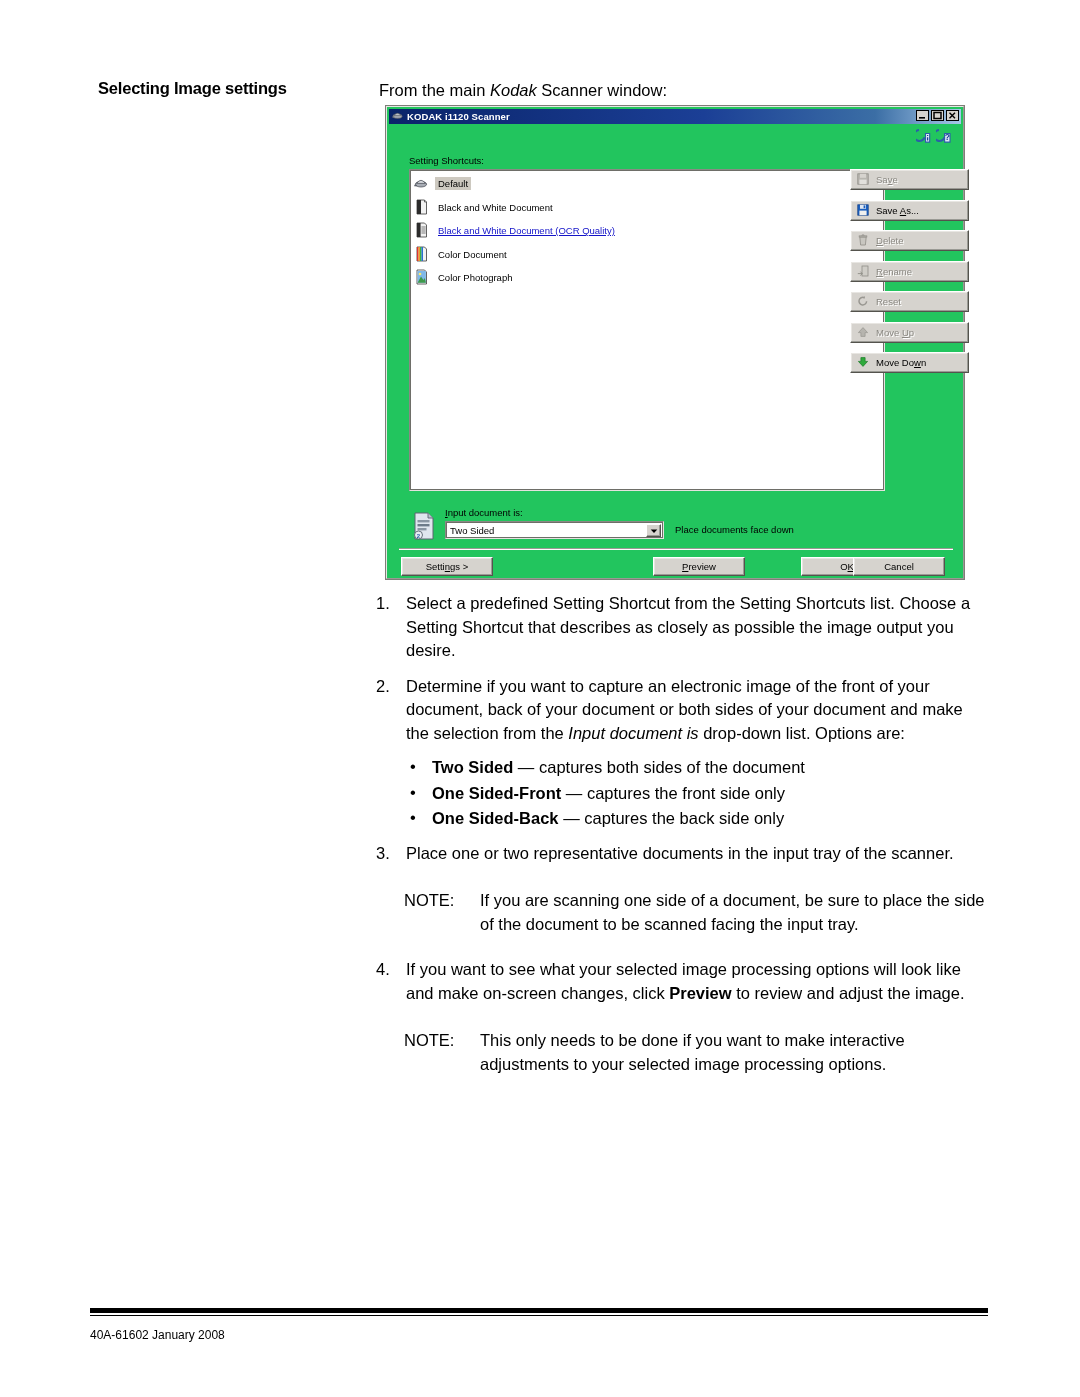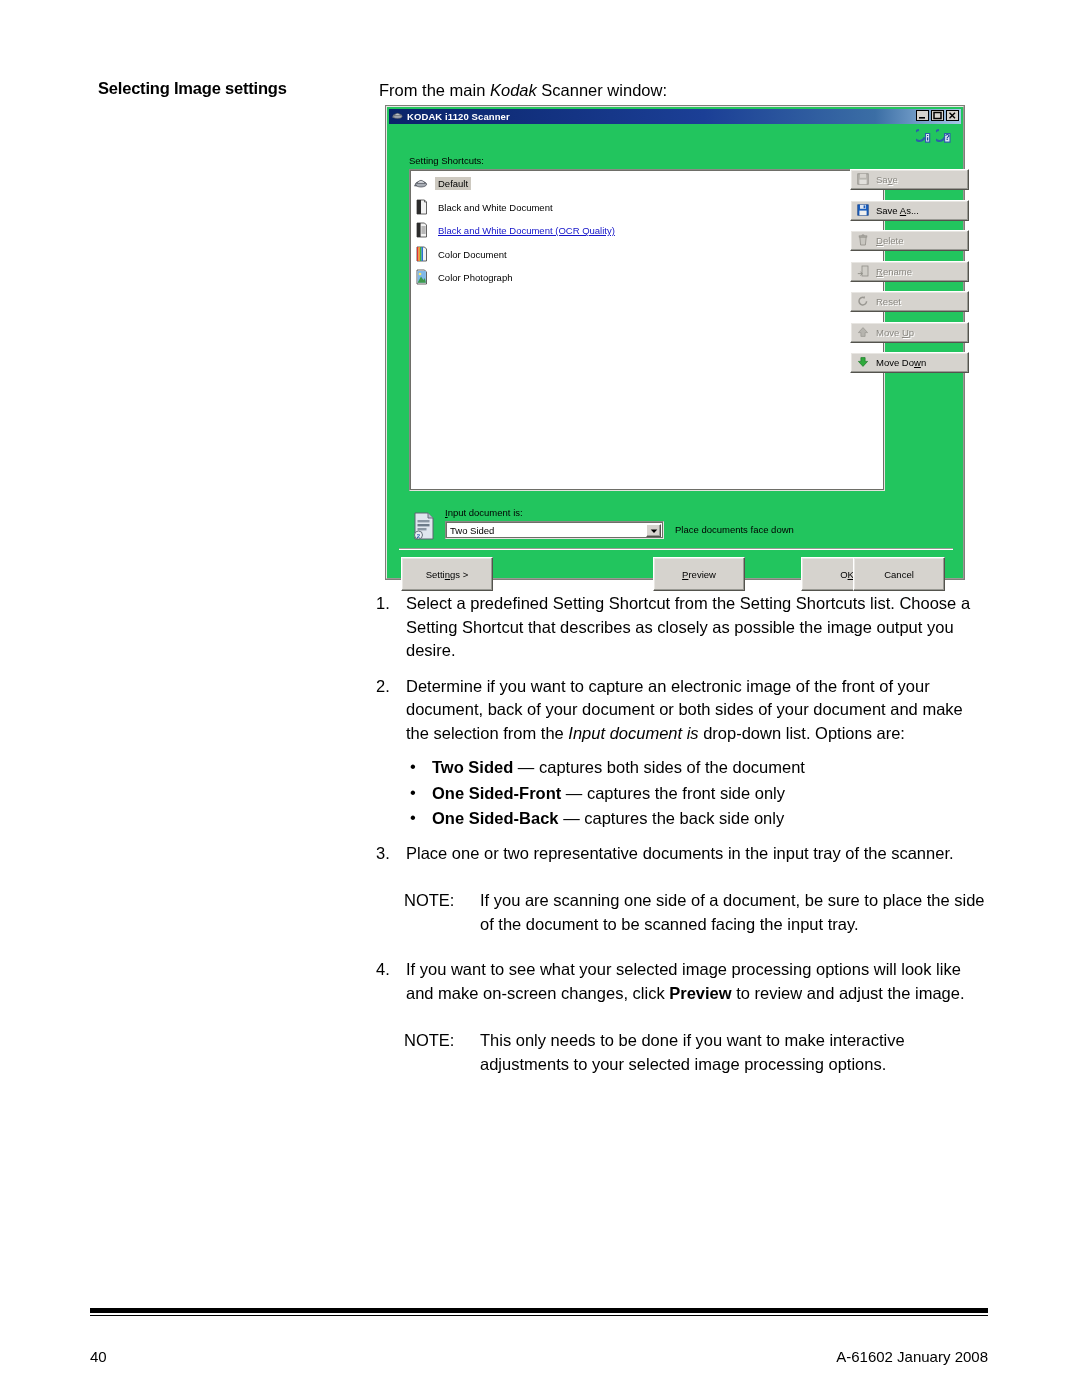--- a/index.html
+++ b/index.html
@@ -139,21 +139,21 @@
     display:flex; align-items:center; justify-content:center;
   }
   .face-down-note { position:absolute; left:288px; top:417px; font-size:9.5px; white-space:nowrap; }
 
   .hr-sep {
     position:absolute; left:12px; top:441px; width:554px; height:2px;
     border-top:1px solid #9a9a94; border-bottom:1px solid #ffffff;
   }
 
   .bottom-btn {
-    position:absolute; top:450px; height:34px;
+    position:absolute; top:450px; height:19px;
     background:#d6d3ce;
     border:1px solid;
     border-color:#ffffff #54534d #54534d #ffffff;
     box-shadow: inset -1px -1px 0 #9a9a94, inset 1px 1px 0 #e8e6e2;
     display:flex; align-items:center; justify-content:center;
     font-size:9.5px;
   }
   .bottom-btn u { text-decoration: underline; }
   #btn-settings { left:14px;  width:92px; }
   #btn-preview  { left:266px; width:92px; }
@@ -188,23 +188,22 @@
     margin-bottom:12px;
   }
   .note .note-lbl { position:absolute; left:0; top:0; }
 
   
   #footer-rules { position:absolute; left:90px; top:1308px; width:898px; }
   #footer-rules .thick { height:5px; background:#000; }
   #footer-rules .thin  { height:1px; background:#000; margin-top:2px; }
   #footer-text {
     position:absolute; left:90px; top:1328px; width:898px;
-    display:flex; justify-content:space-between;
-    font-size:15px;
-    margin-top:20px;
+    display:flex; justify-content:flex-start;
+    font-size:12px;
   }
 </style>
 </head>
 <body>
 
 <div id="page">
 
   <div class="section-title">Selecting Image settings</div>
 
   <div class="intro-line">

